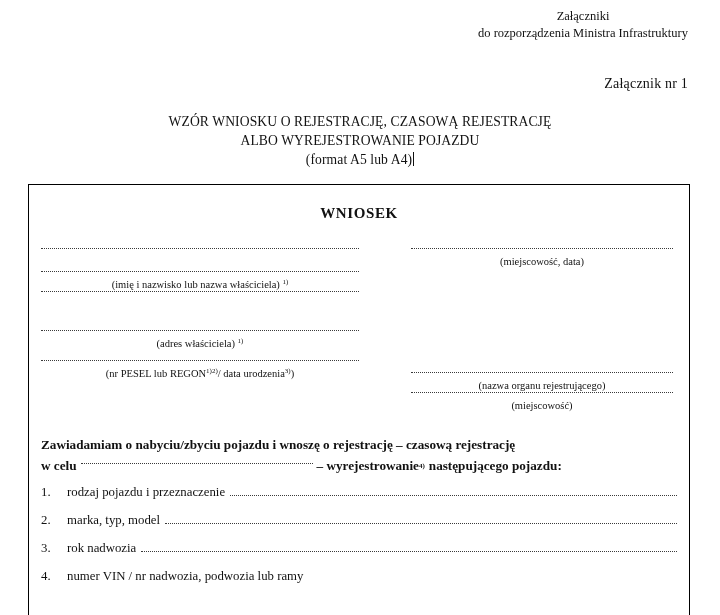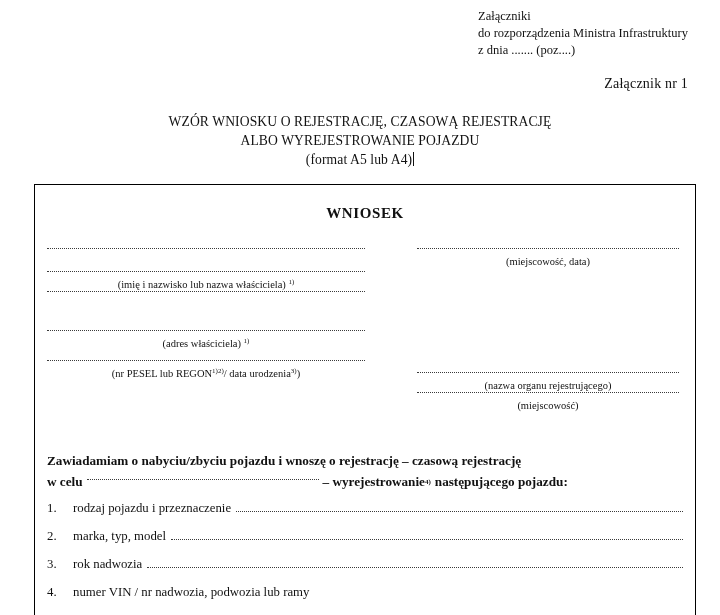--- a/index.html
+++ b/index.html
@@ -14,21 +14,21 @@
     overflow: hidden;
     font-family: "Liberation Serif", serif;
     color: #111111;
   }
 
   
   .header-block {
     position: absolute;
     top: 8px;
     right: 32px;
-    text-align: left;
+    text-align: center;
     font-size: 12.5px;
     line-height: 17px;
   }
   .header-block .hline { white-space: nowrap; }
 
   .annex-no {
     position: absolute;
     top: 76px;
     right: 32px;
     text-align: right;
@@ -54,21 +54,21 @@
     width: 1px;
     height: 14px;
     background: #111;
     vertical-align: -2px;
     margin-left: 1px;
   }
 
   
   .form-box {
     position: absolute;
-    left: 34px;
+    left: 28px;
     top: 184px;
     width: 662px;
     height: 431px;
     border: 1.6px solid #000;
     border-bottom: none;
     box-sizing: border-box;
     background: #fff;
   }
 
   .wniosek-heading {
@@ -115,21 +115,21 @@
     line-height: 0;
   }
   .spacer-10 { height: 10px; }
   .spacer-16 { height: 16px; }
   .spacer-22 { height: 22px; }
   .spacer-38 { height: 38px; }
   .spacer-44 { height: 44px; }
 
   
   .declaration {
-    margin: 16px 12px 0 12px;
+    margin: 0 12px 0 12px;
     font-size: 13.2px;
     font-weight: bold;
     line-height: 21px;
     font-family: Liberation Serif, serif;
   }
   .decl-line-2 {
     display: flex;
     align-items: center;
     white-space: nowrap;
   }
@@ -163,21 +163,20 @@
     height: 0;
   }
   .num-fill.none { border-bottom: none; }
 </style>
 </head>
 <body>
 
 <div class="header-block">
   <div class="hline">Załączniki</div>
   <div class="hline">do rozporządzenia Ministra Infrastruktury</div>
-  <div class="hline">z dnia ....... (poz....)</div>
 </div>
 
 <div class="annex-no">Załącznik nr 1</div>
 
 <div class="doc-title">
   <div class="t-line">WZÓR WNIOSKU O REJESTRACJĘ, CZASOWĄ REJESTRACJĘ</div>
   <div class="t-line">ALBO WYREJESTROWANIE POJAZDU</div>
   <div class="t-line">
     <span>(format A5 lub A4)</span><span class="caret"></span>
   </div>

